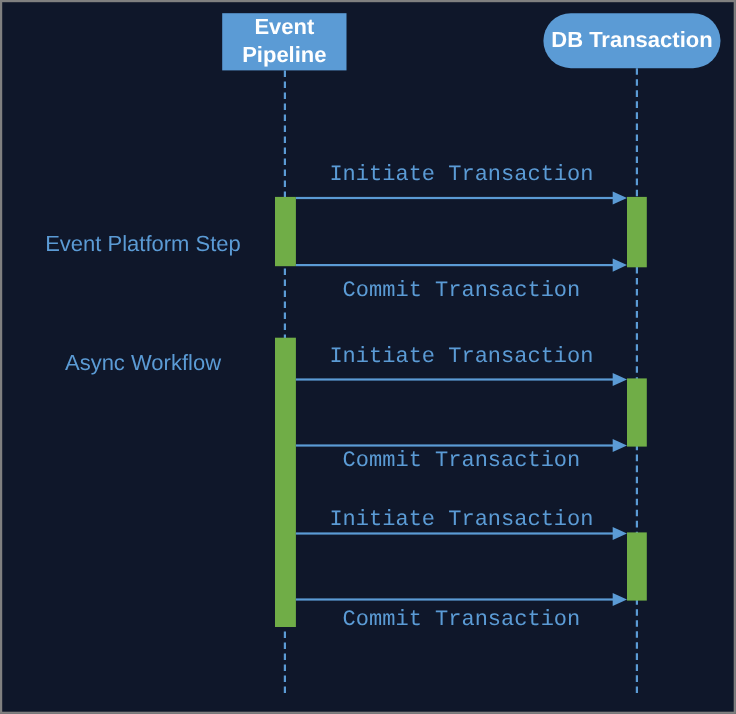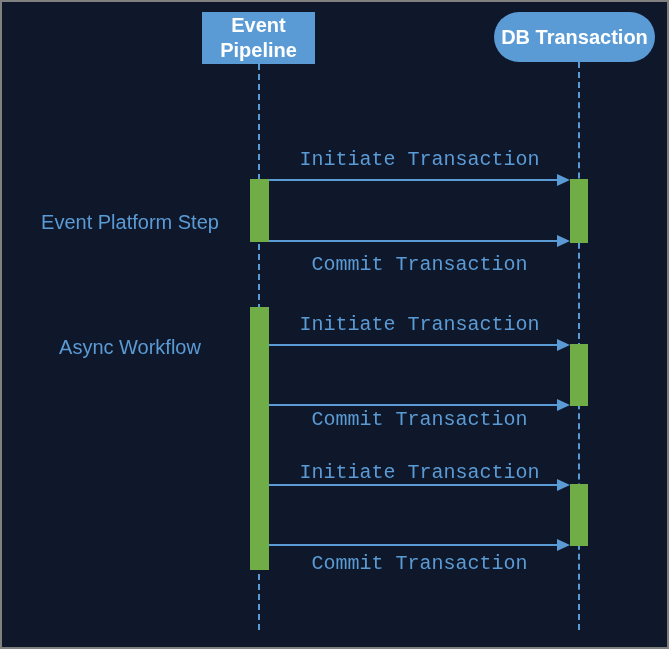--- a/index.html
+++ b/index.html
@@ -113,21 +113,21 @@
   .annotation {
     position: absolute;
     left: 12px;
     width: 232px;
     text-align: center;
     color: #5B9BD5;
     font-size: 20px;
     line-height: 31px;
   }
   #annotation-event-platform-step { top: 193px; margin-top: 12px; }
-  #annotation-async-workflow      { top: 330px; }
+  #annotation-async-workflow      { top: 313px; }
   .annotation .ann-line { display: block; }
 </style>
 </head>
 <body>
 
 <div class="canvas">
 
   <div class="actor-box" id="actor-event-pipeline">
     <span class="actor-label">Event Pipeline</span>
   </div>

